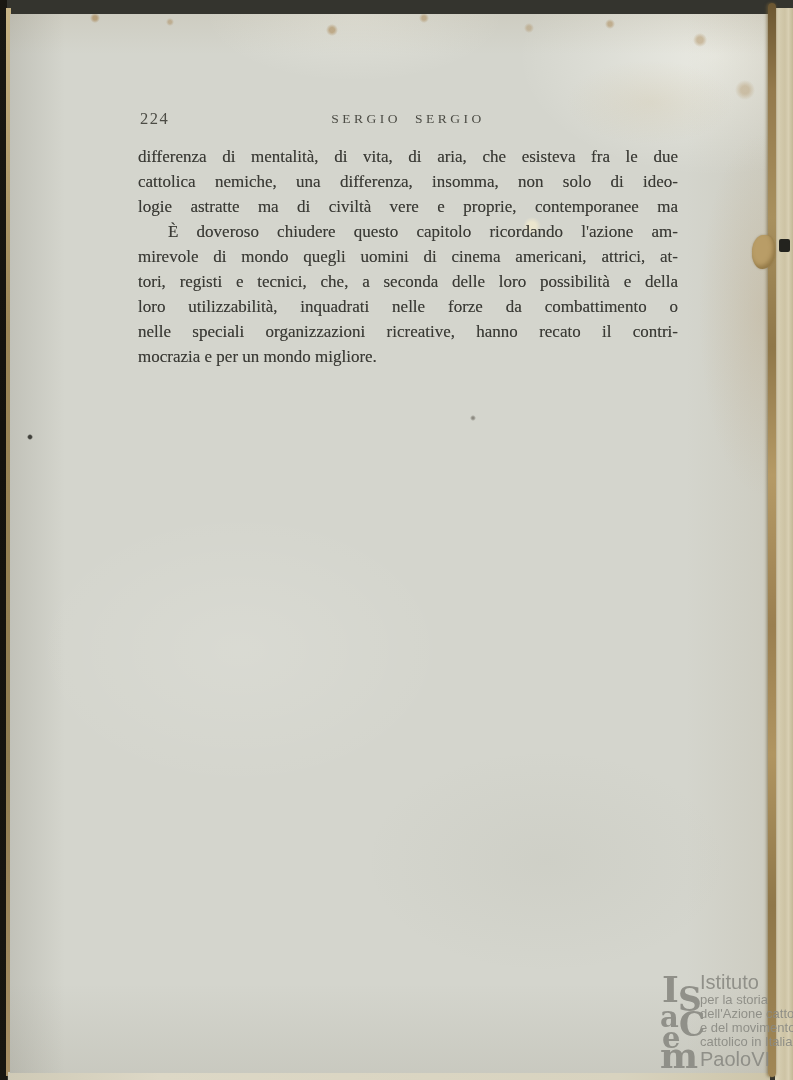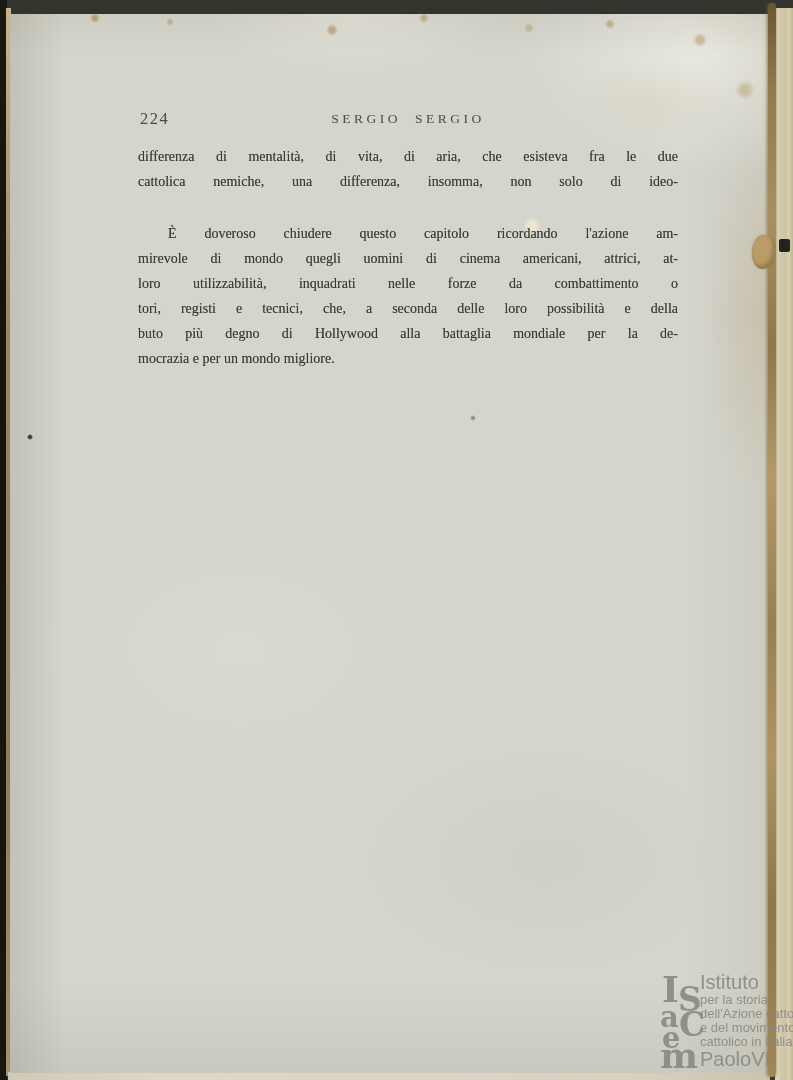--- a/index.html
+++ b/index.html
@@ -56,25 +56,25 @@
       radial-gradient(ellipse 120px 60px at 640px 88px, rgba(190,160,100,.12), transparent 70%),
       radial-gradient(ellipse 300px 200px at 30% 60%, rgba(255,255,250,.12), transparent 70%),
       radial-gradient(ellipse 260px 160px at 70% 80%, rgba(120,120,100,.06), transparent 70%);}
   
   .header-row{position:absolute;left:128px;top:95px;width:540px;height:22px;
     color:var(--header_ink,#4c4c45);text-decoration:underline;}
   .pagenum{position:absolute;left:2px;top:0;font-size:16.5px;letter-spacing:1.5px;}
   .running{position:absolute;left:0;top:2px;width:100%;text-align:center;
     font-size:13.5px;letter-spacing:3.5px;word-spacing:7px;}
   .textblock{position:absolute;left:128px;top:130px;width:540px;
-    font-size:14px;line-height:25px;color:var(--ink,#3b3b36);
+    font-size:17px;line-height:25px;color:var(--ink,#3b3b36);
     text-shadow:0 0 .5px rgba(59,59,54,.55);}
   .textblock .line{text-align:justify;text-align-last:justify;height:25px;overflow:hidden;}
   .textblock .line.last{text-align-last:left;}
-  .textblock .line.indent{text-indent:30px;margin-top:27px;}
+  .textblock .line.indent{text-indent:30px;}
   
   .watermark{position:absolute;left:660px;top:971px;width:133px;height:100px;
     color:var(--watermark,#8b8b84);opacity:.92;z-index:5;}
   .monogram{position:absolute;left:0;top:0;width:40px;height:100px;
     font-family:"DejaVu Serif", serif;font-weight:bold;line-height:1;}
   .monogram .mg{position:absolute;}
   .monogram .mg0{left:2px;top:0;font-size:36px;}
   .monogram .mg1{left:18px;top:12px;font-size:33px;}
   .monogram .mg2{left:0;top:32px;font-size:29px;}
   .monogram .mg3{left:19px;top:37px;font-size:33px;}
@@ -99,25 +99,26 @@
   <div class="stains"></div>
 
   <div class="header-row">
     <span class="pagenum">224</span>
     <span class="running">SERGIO SERGIO</span>
   </div>
 
   <div class="textblock">
       <div class="line">differenza di mentalità, di vita, di aria, che esisteva fra le due</div>
       <div class="line">cattolica nemiche, una differenza, insomma, non solo di ideo-</div>
+      <div class="line">logie astratte ma di civiltà vere e proprie, contemporanee ma</div>
       <div class="line indent">È doveroso chiudere questo capitolo ricordando l'azione am-</div>
       <div class="line">mirevole di mondo quegli uomini di cinema americani, attrici, at-</div>
+      <div class="line">tori, registi e tecnici, che, a seconda delle loro possibilità e della</div>
       <div class="line">loro utilizzabilità, inquadrati nelle forze da combattimento o</div>
-      <div class="line">tori, registi e tecnici, che, a seconda delle loro possibilità e della</div>
-      <div class="line">buto più degno di Hollywood alla battaglia mondiale per la de-</div>
+      <div class="line">nelle speciali organizzazioni ricreative, hanno recato il contri-</div>
       <div class="line last">mocrazia e per un mondo migliore.</div>
     </div>
 </div>
 
 <div class="torn-strip"></div>
 <div class="torn-blob"></div>
 <div class="torn-speck"></div>
 
 <div class="watermark">
   <div class="monogram">

